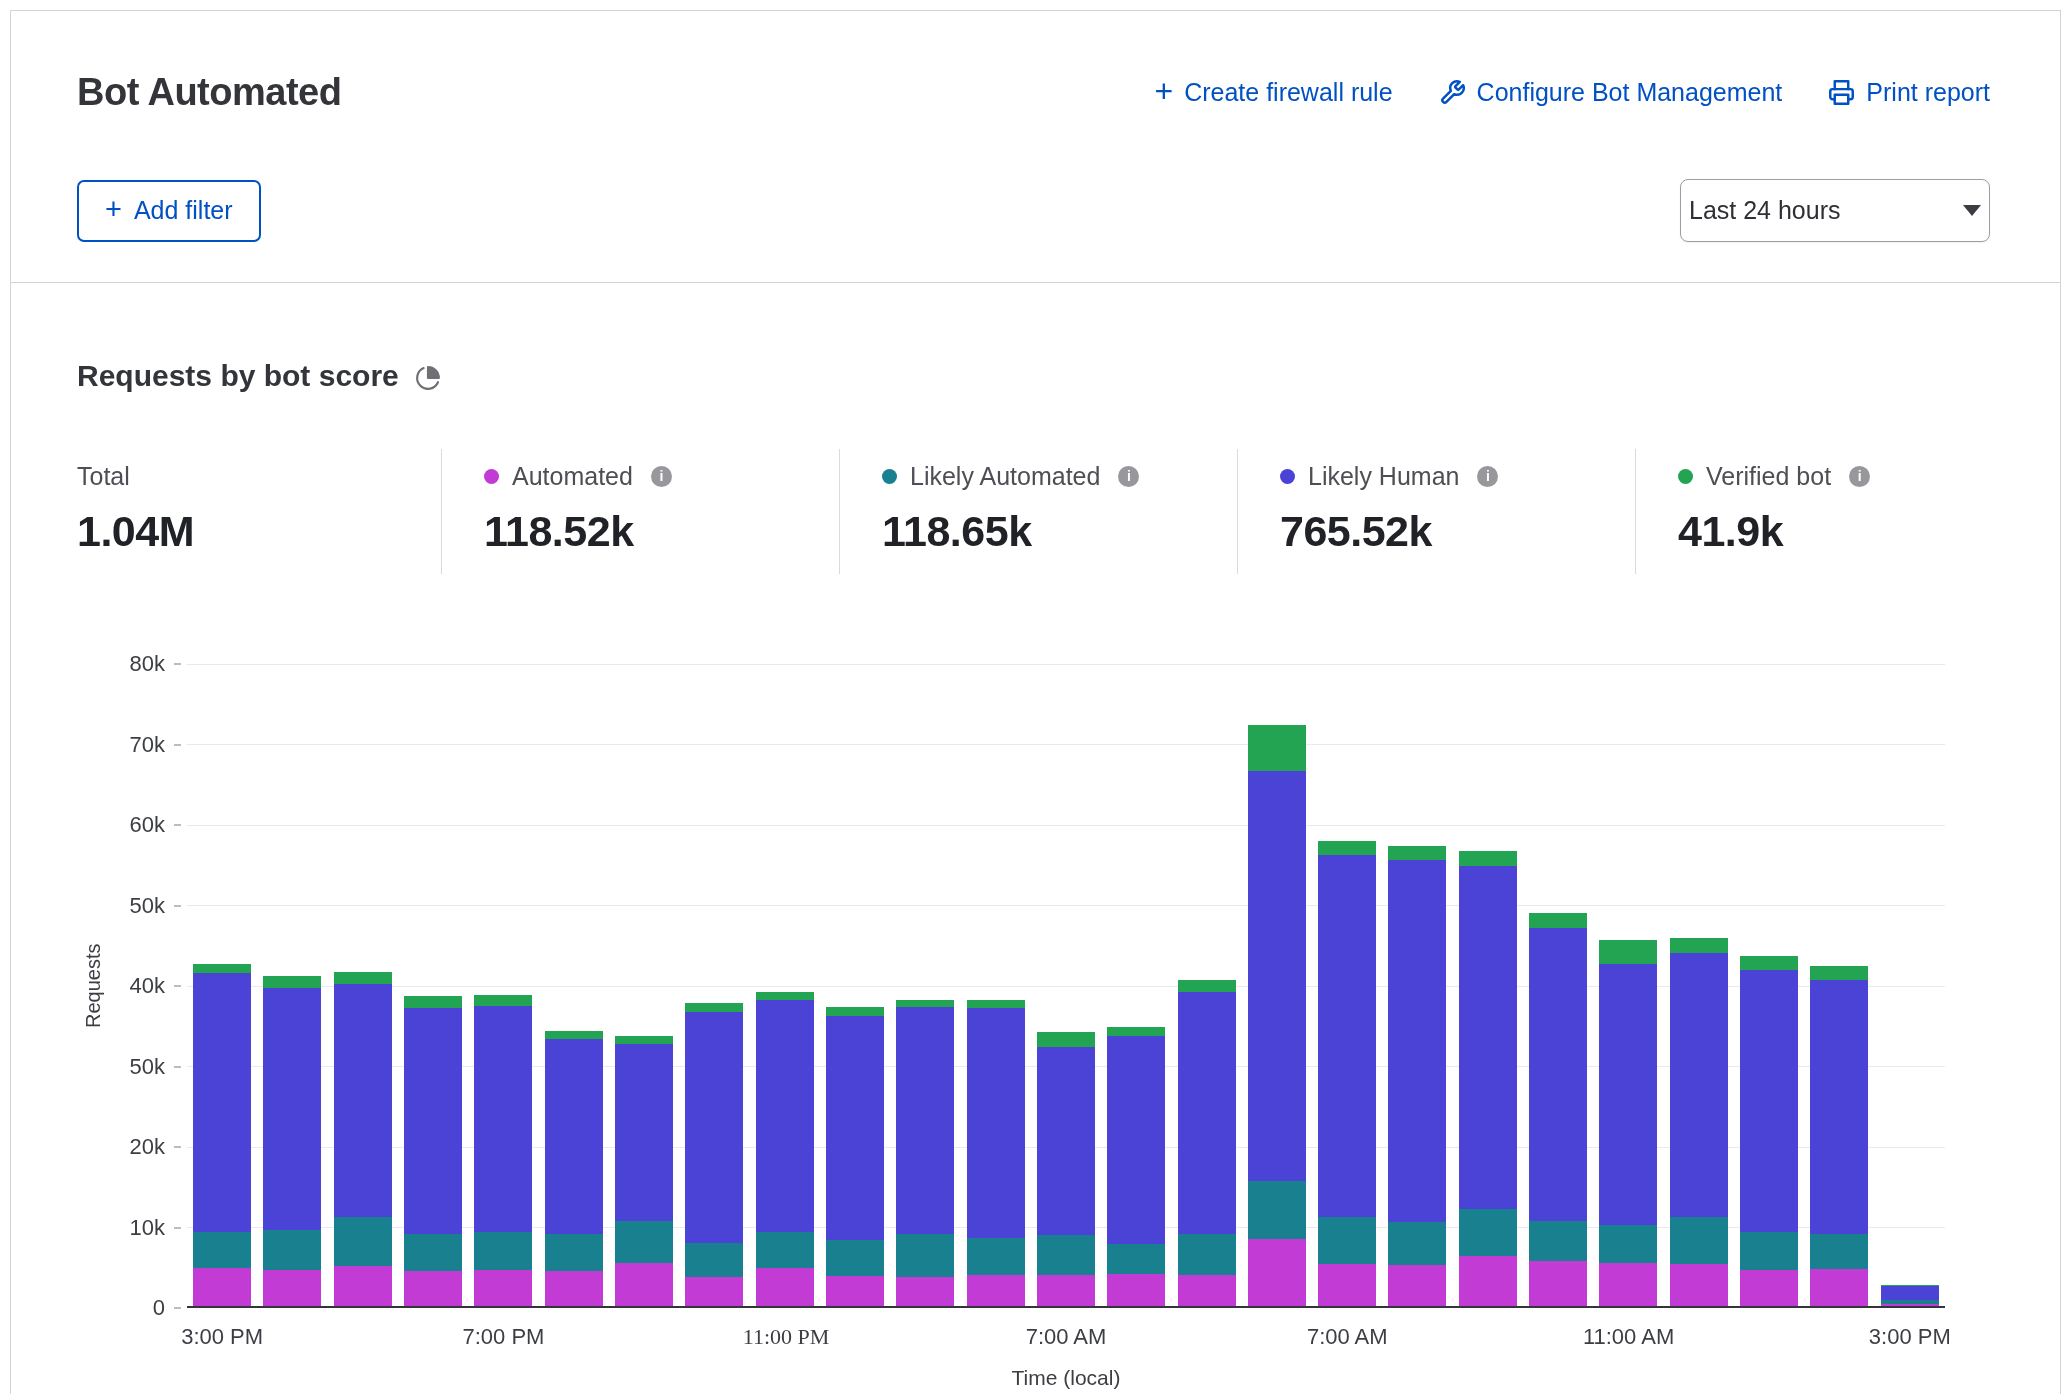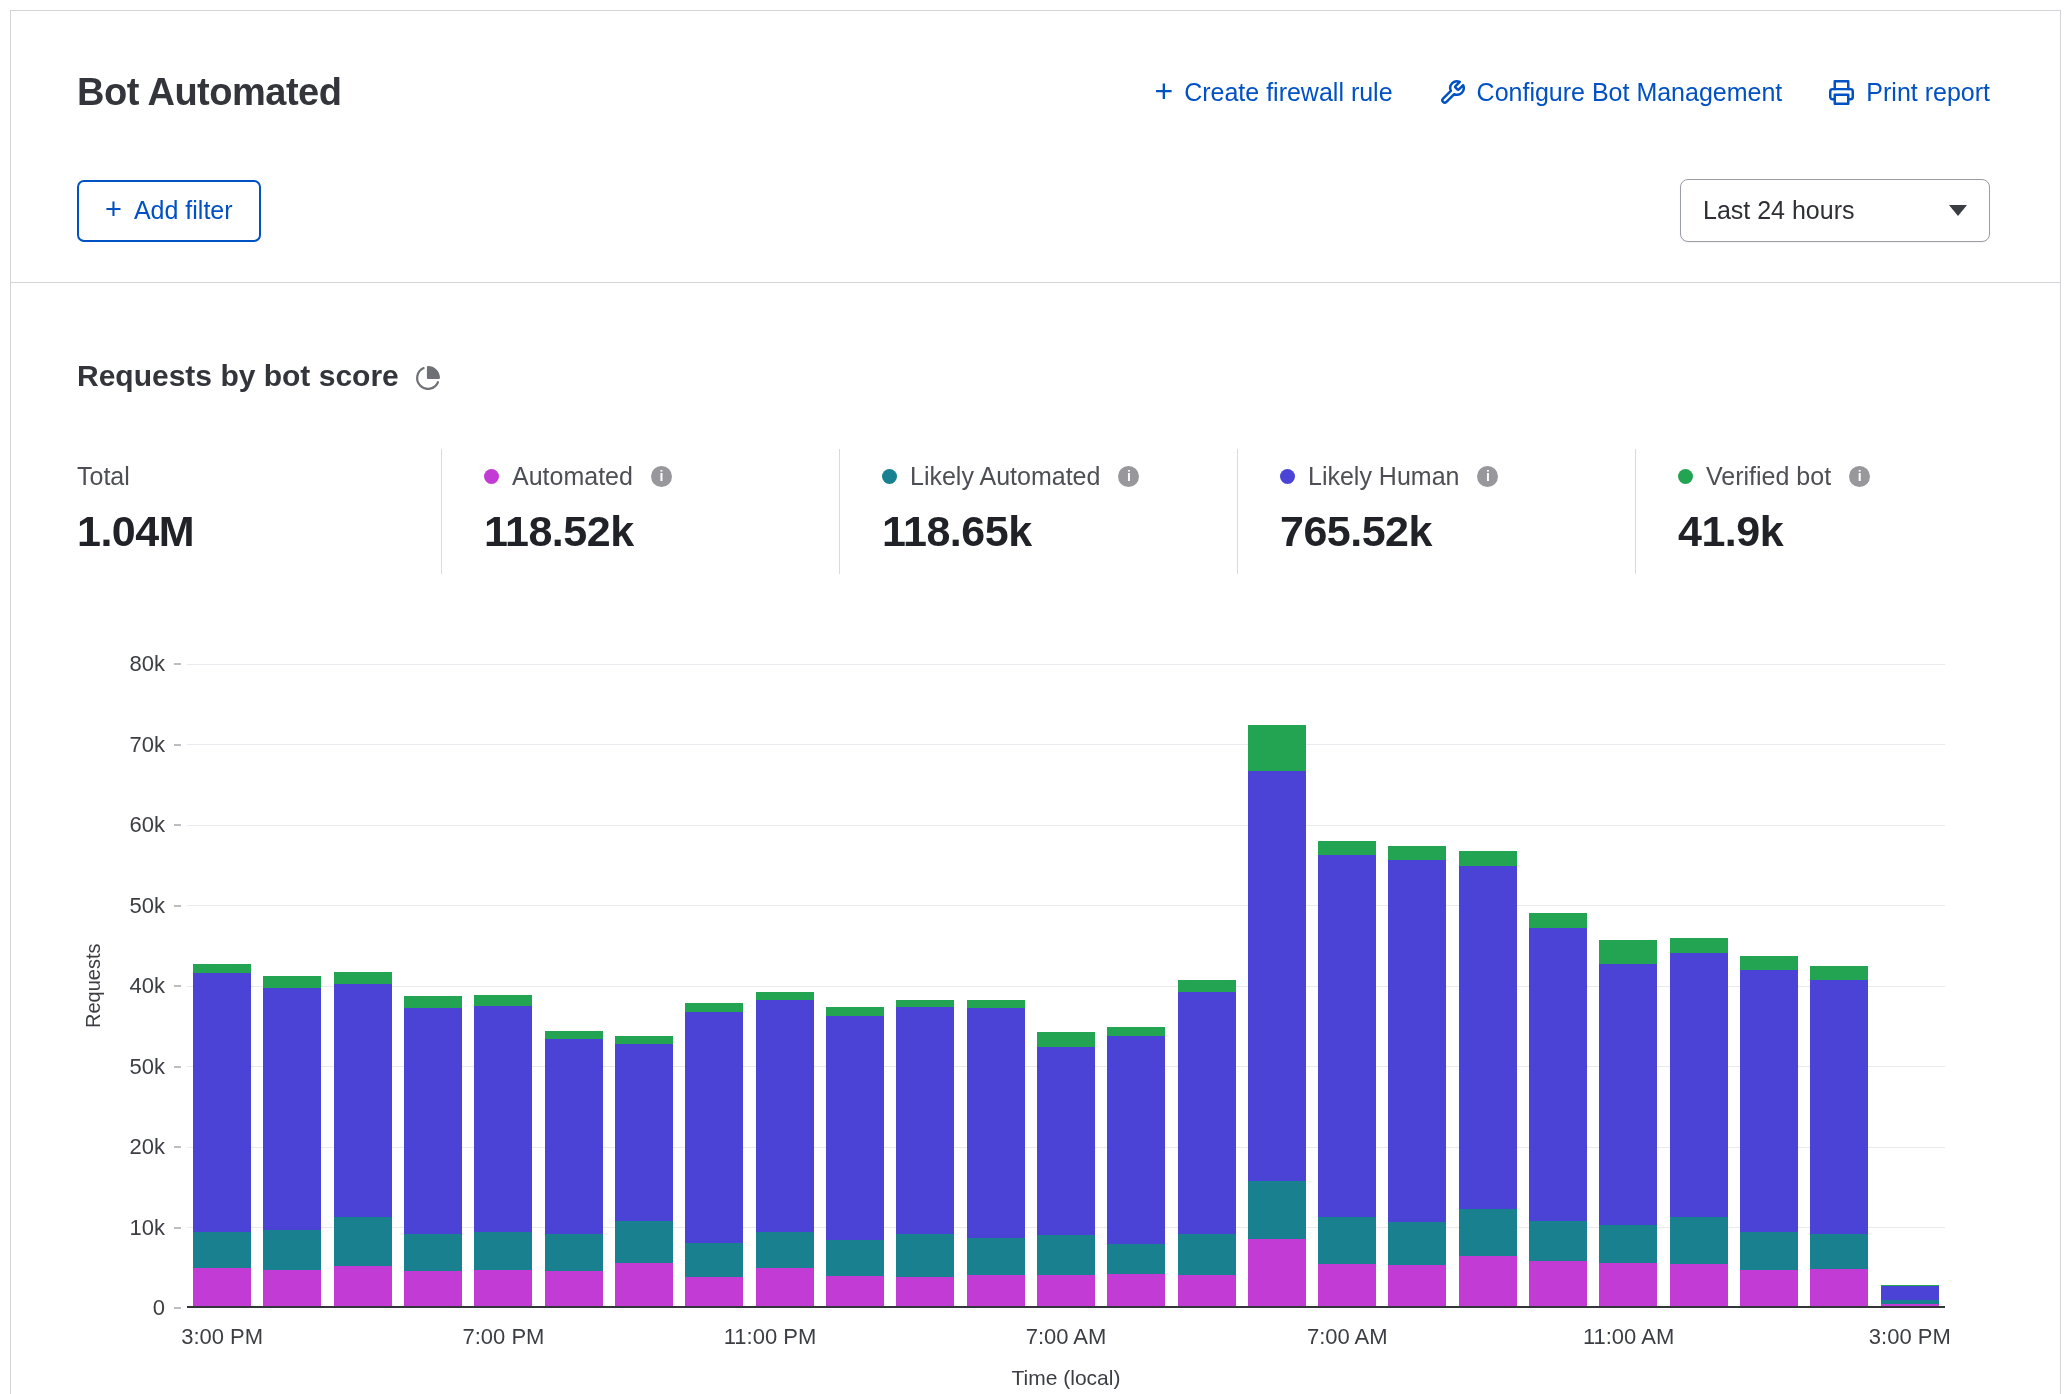--- a/index.html
+++ b/index.html
@@ -23,21 +23,21 @@
   .controls-row { display:flex; justify-content:space-between; align-items:center; margin-top:65px; }
   .add-filter {
     display:inline-flex; align-items:center; gap:12px; padding:0 26px; height:62px;
     background:#fff; border:2px solid #0051c3; border-radius:7px;
     color:#0051c3; font-size:25px; font-family:inherit; cursor:pointer;
   }
   .add-filter .plus-glyph { font-size:29px; margin-top:-3px; }
   .dropdown {
     display:flex; align-items:center; justify-content:space-between;
     width:310px; height:63px; border:1px solid #9b9da6; border-radius:8px;
-    padding:0 22px; font-size:25px; color:#2e3035; cursor:pointer;
+    padding:0 8px; font-size:25px; color:#2e3035; cursor:pointer;
     box-shadow:0 1px 2px rgba(0,0,0,0.06); background:#fff;
   }
   .chevron { width:0; height:0; border-left:9px solid transparent; border-right:9px solid transparent; border-top:11px solid #3a3d42; }
   .divider { border-top:1px solid #d4d4d8; }
   .section { padding:76px 0 0 66px; }
   .section-title-row { display:flex; align-items:center; gap:16px; }
   h2 { margin:0; font-size:30px; font-weight:700; color:#33353a; }
   .stats-row { display:flex; margin-top:56px; }
   .stat { width:398px; padding:12px 20px 18px 0; }
   .stat-first { width:364px; }
@@ -401,21 +401,21 @@
           <div class="gridline" style="top: 402px;"></div>
           <div class="gridline" style="top: 321.5px;"></div>
           <div class="gridline" style="top: 241px;"></div>
           <div class="gridline" style="top: 160.5px;"></div>
           <div class="gridline" style="top: 80px;"></div>
           <div class="gridline" style="top: -0.5px;"></div>
         </div>
       <div id="x-labels">
           <div class="x-tick-label" style="left: 35.16px;">3:00 PM</div>
           <div class="x-tick-label" style="left: 316.44px;">7:00 PM</div>
-          <div class="x-tick-label" style="left: 583px;">11:00 PM</div>
+          <div class="x-tick-label" style="left: 599px; font-family: Liberation Serif, serif;">11:00 PM</div>
           <div class="x-tick-label" style="left: 879px;">7:00 AM</div>
           <div class="x-tick-label" style="left: 1160.28px;">7:00 AM</div>
           <div class="x-tick-label" style="left: 1441.56px;">11:00 AM</div>
           <div class="x-tick-label" style="left: 1722.84px;">3:00 PM</div>
         </div>
       <div class="x-axis-title">Time (local)</div>
     </div>
   </div>
 </div>
 

